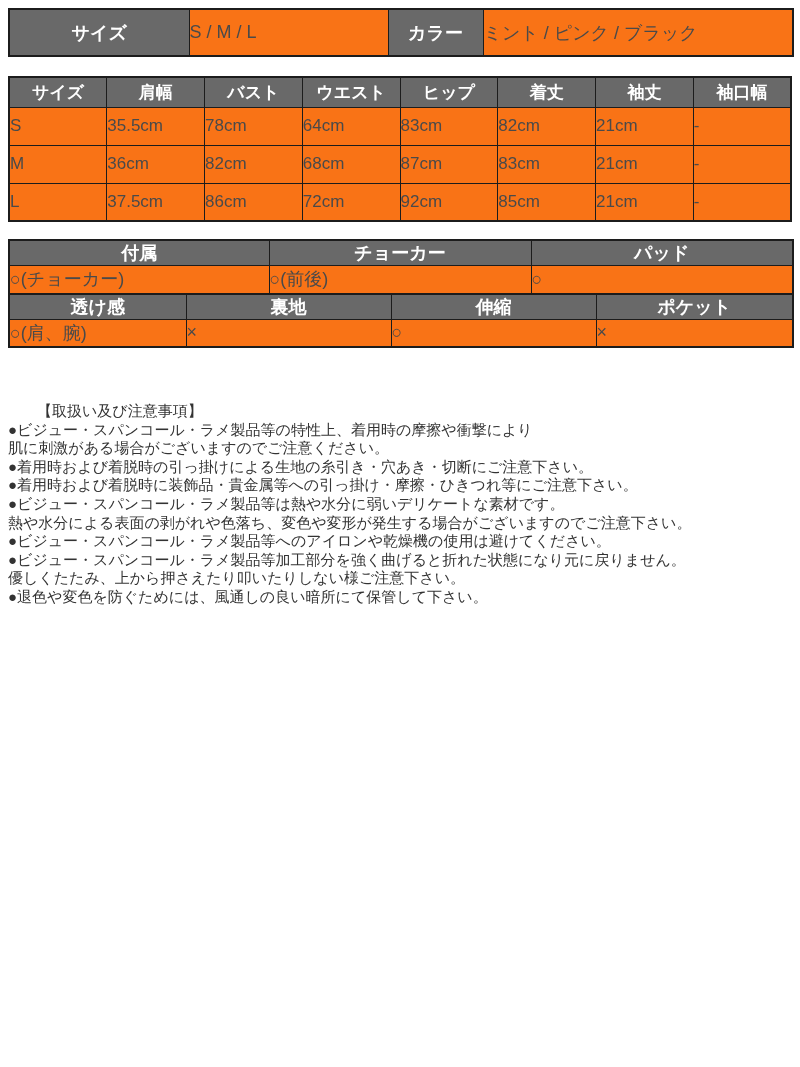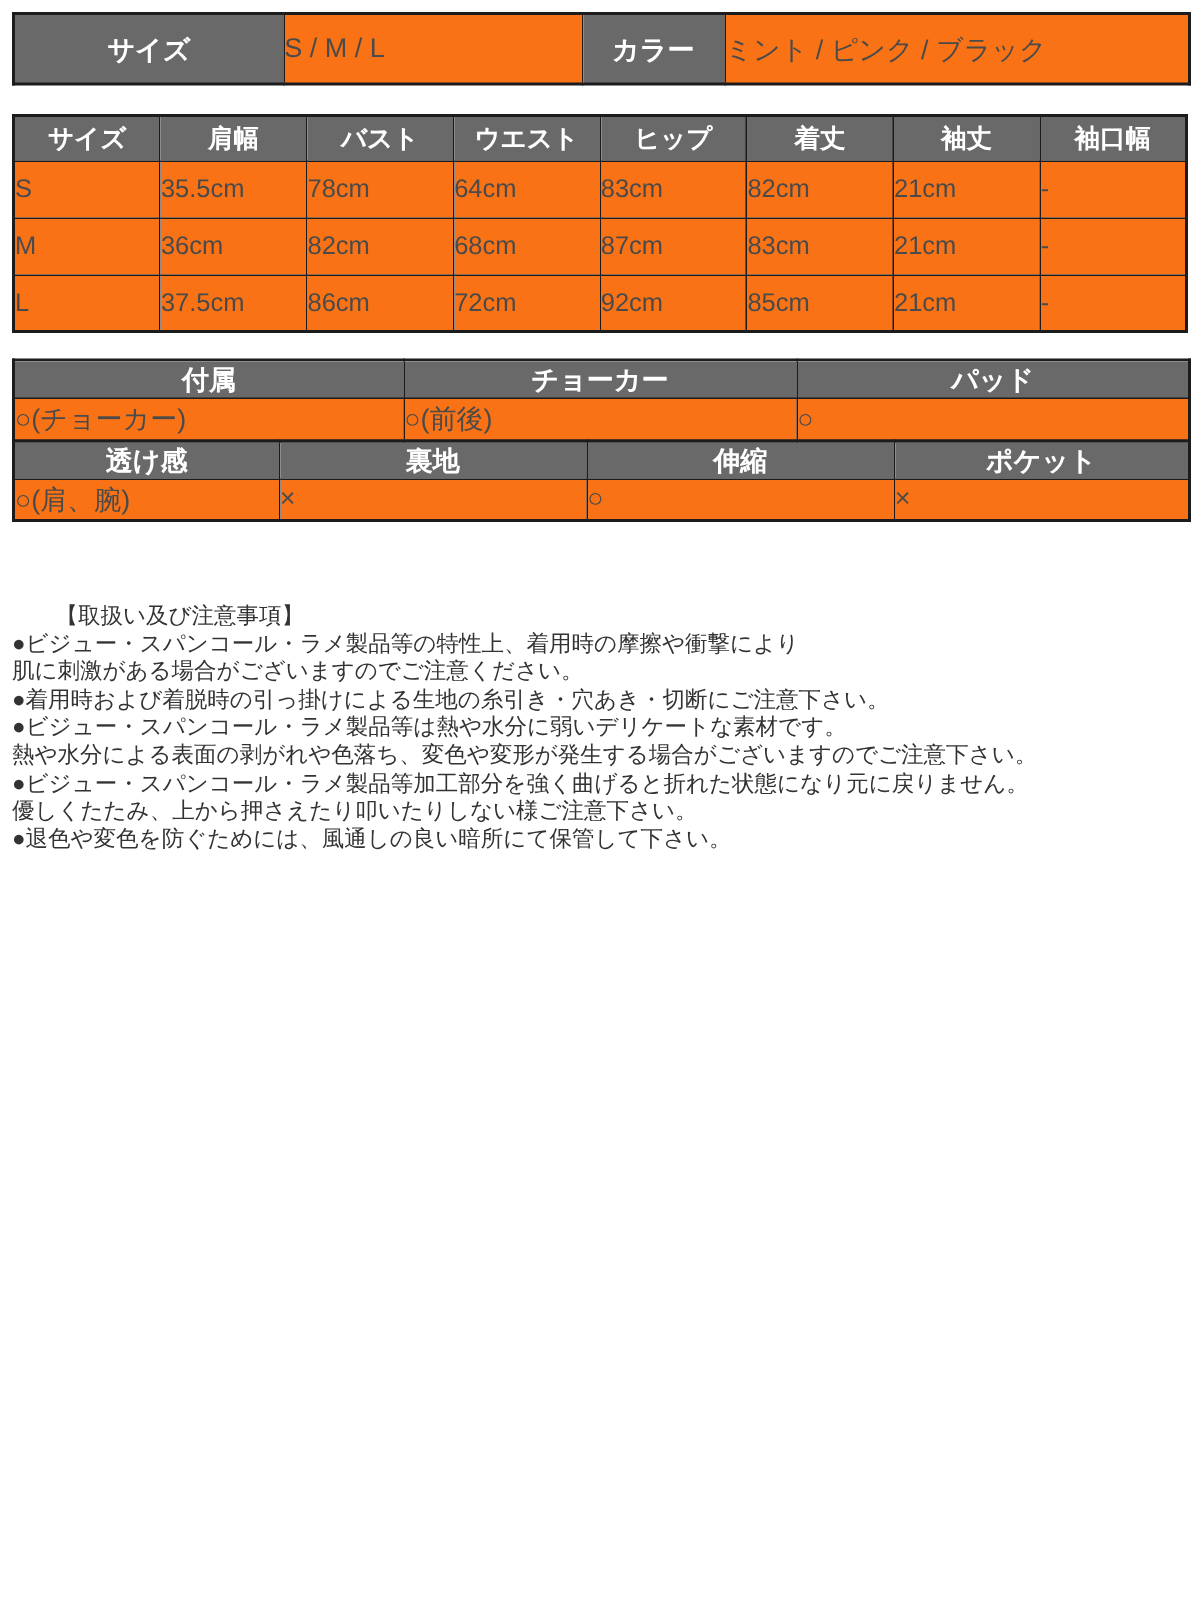--- a/index.html
+++ b/index.html
@@ -183,20 +183,22 @@
         </tr>
       </tbody>
     </table>
   </div>
 
   <div class="notes">
     <div class="note-line indent-title">【取扱い及び注意事項】</div>
     <div class="note-line indent-bullet">●ビジュー・スパンコール・ラメ製品等の特性上、着用時の摩擦や衝撃により</div>
     <div class="note-line indent-plain">肌に刺激がある場合がございますのでご注意ください。</div>
     <div class="note-line indent-bullet">●着用時および着脱時の引っ掛けによる生地の糸引き・穴あき・切断にご注意下さい。</div>
+    <div class="note-line indent-bullet">●着用時および着脱時に装飾品・貴金属等への引っ掛け・摩擦・ひきつれ等にご注意下さい。</div>
     <div class="note-line indent-bullet">●ビジュー・スパンコール・ラメ製品等は熱や水分に弱いデリケートな素材です。</div>
     <div class="note-line indent-plain">熱や水分による表面の剥がれや色落ち、変色や変形が発生する場合がございますのでご注意下さい。</div>
+    <div class="note-line indent-bullet">●ビジュー・スパンコール・ラメ製品等へのアイロンや乾燥機の使用は避けてください。</div>
     <div class="note-line indent-bullet">●ビジュー・スパンコール・ラメ製品等加工部分を強く曲げると折れた状態になり元に戻りません。</div>
     <div class="note-line indent-plain">優しくたたみ、上から押さえたり叩いたりしない様ご注意下さい。</div>
     <div class="note-line indent-bullet">●退色や変色を防ぐためには、風通しの良い暗所にて保管して下さい。</div>
   </div>
 
 </div>
 
 </body></html>

